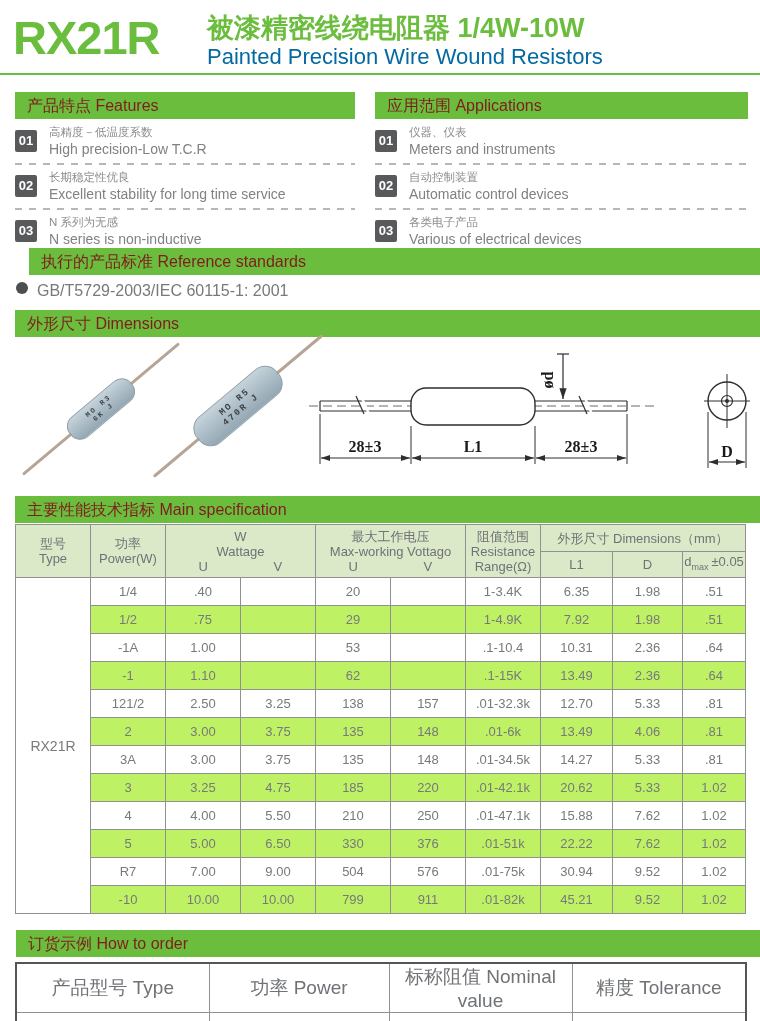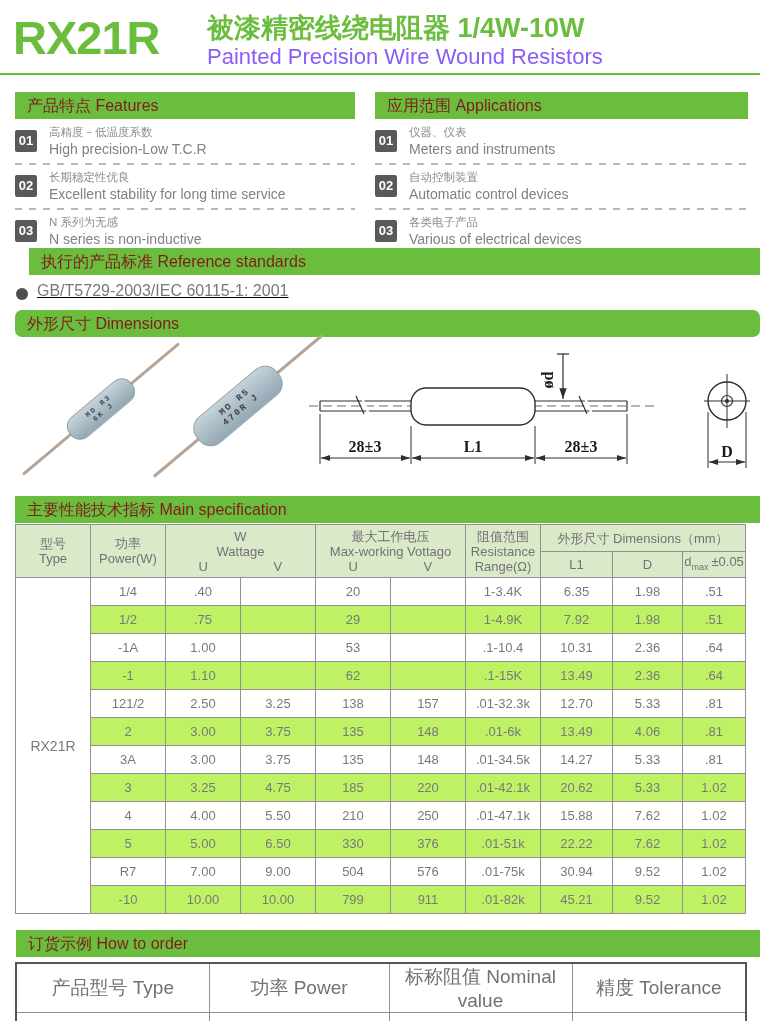--- a/index.html
+++ b/index.html
@@ -2,46 +2,46 @@
 <html><head>
 <meta charset="utf-8">
 <style>
   * { margin:0; padding:0; box-sizing:border-box; }
   body { background:#e8e8e8; font-family:"Liberation Sans", sans-serif; }
   .page { position:relative; width:760px; height:1021px; background:#ffffff; margin:0 auto; overflow:hidden; }
 
   
   .brand-model { position:absolute; left:13px; top:10px; font-size:47px; font-weight:bold; color:#6bbd3e; letter-spacing:-1px; }
   .title-cn { position:absolute; left:207px; top:10px; font-size:27px; font-weight:bold; color:#6bbd3e; }
-  .title-en { position:absolute; left:207px; top:44px; font-size:22px; color:#8b5cf6; }
+  .title-en { position:absolute; left:207px; top:44px; font-size:22px; color:#0369a1; }
   .header-rule { position:absolute; left:0; top:73px; width:760px; height:2px; background:#6bbd3e; }
 
   
   .bar { position:absolute; height:27px; line-height:27px; background:#6bbd3e; color:#7f1d1d; font-size:16px; padding-left:12px; white-space:nowrap; overflow:hidden; }
   .bar-features     { left:15px; top:92px;  width:340px; }
   .bar-applications { left:375px; top:92px; width:373px; }
   .bar-standards    { left:29px; top:248px; width:745px; }
-  .bar-dimensions   { left:15px; top:310px; width:745px;border-radius:7px; }
+  .bar-dimensions   { left:15px; top:310px; width:745px; }
   .bar-spec         { left:15px; top:496px; width:745px; }
   .bar-order        { left:16px; top:930px; width:745px; }
 
   
   .fa-list { position:absolute; top:124px; }
   .fa-list.features { left:15px; width:340px; }
   .fa-list.applications { left:375px; width:373px; }
   .fa-item { position:relative; padding:1px 0 2px 34px; min-height:34px; }
   .fa-badge { position:absolute; left:0; top:6px; width:22px; height:22px; background:#58595b; color:#ffffff;
               font-size:13px; font-weight:bold; text-align:center; line-height:22px; border-radius:2px; }
   .fa-cn { font-size:11.5px; color:#8a8c8e; line-height:15px; }
   .fa-en { font-size:14px; color:#7f8183; line-height:18px; }
   .fa-sep { height:2px; margin:3px 0 4px 0;
             background-image:repeating-linear-gradient(90deg,#b5b7b9 0 7px, transparent 7px 14px); }
 
   
-  .standards-line { position:absolute; left:16px; top:282px; display:flex; align-items:flex-end;text-decoration:underline; }
+  .standards-line { position:absolute; left:16px; top:282px; display:flex; align-items:flex-start; }
   .bullet-dot { width:12px; height:12px; border-radius:50%; background:#4d4e50; margin-right:9px; flex:0 0 auto; }
   .standards-text { font-size:16px; color:#77797b; }
 
   
   .photo { position:absolute; width:0; height:0; }
   .photo1 { left:101px; top:409px; }
   .photo2 { left:238px; top:406px; }
   .lead { position:absolute; left:0; top:0; transform:translate(-50%,-50%) rotate(-40deg); background:#b7a495; border-radius:2px; }
   .lead1 { width:204px; height:3px; }
   .lead2 { width:220px; height:3px; }

